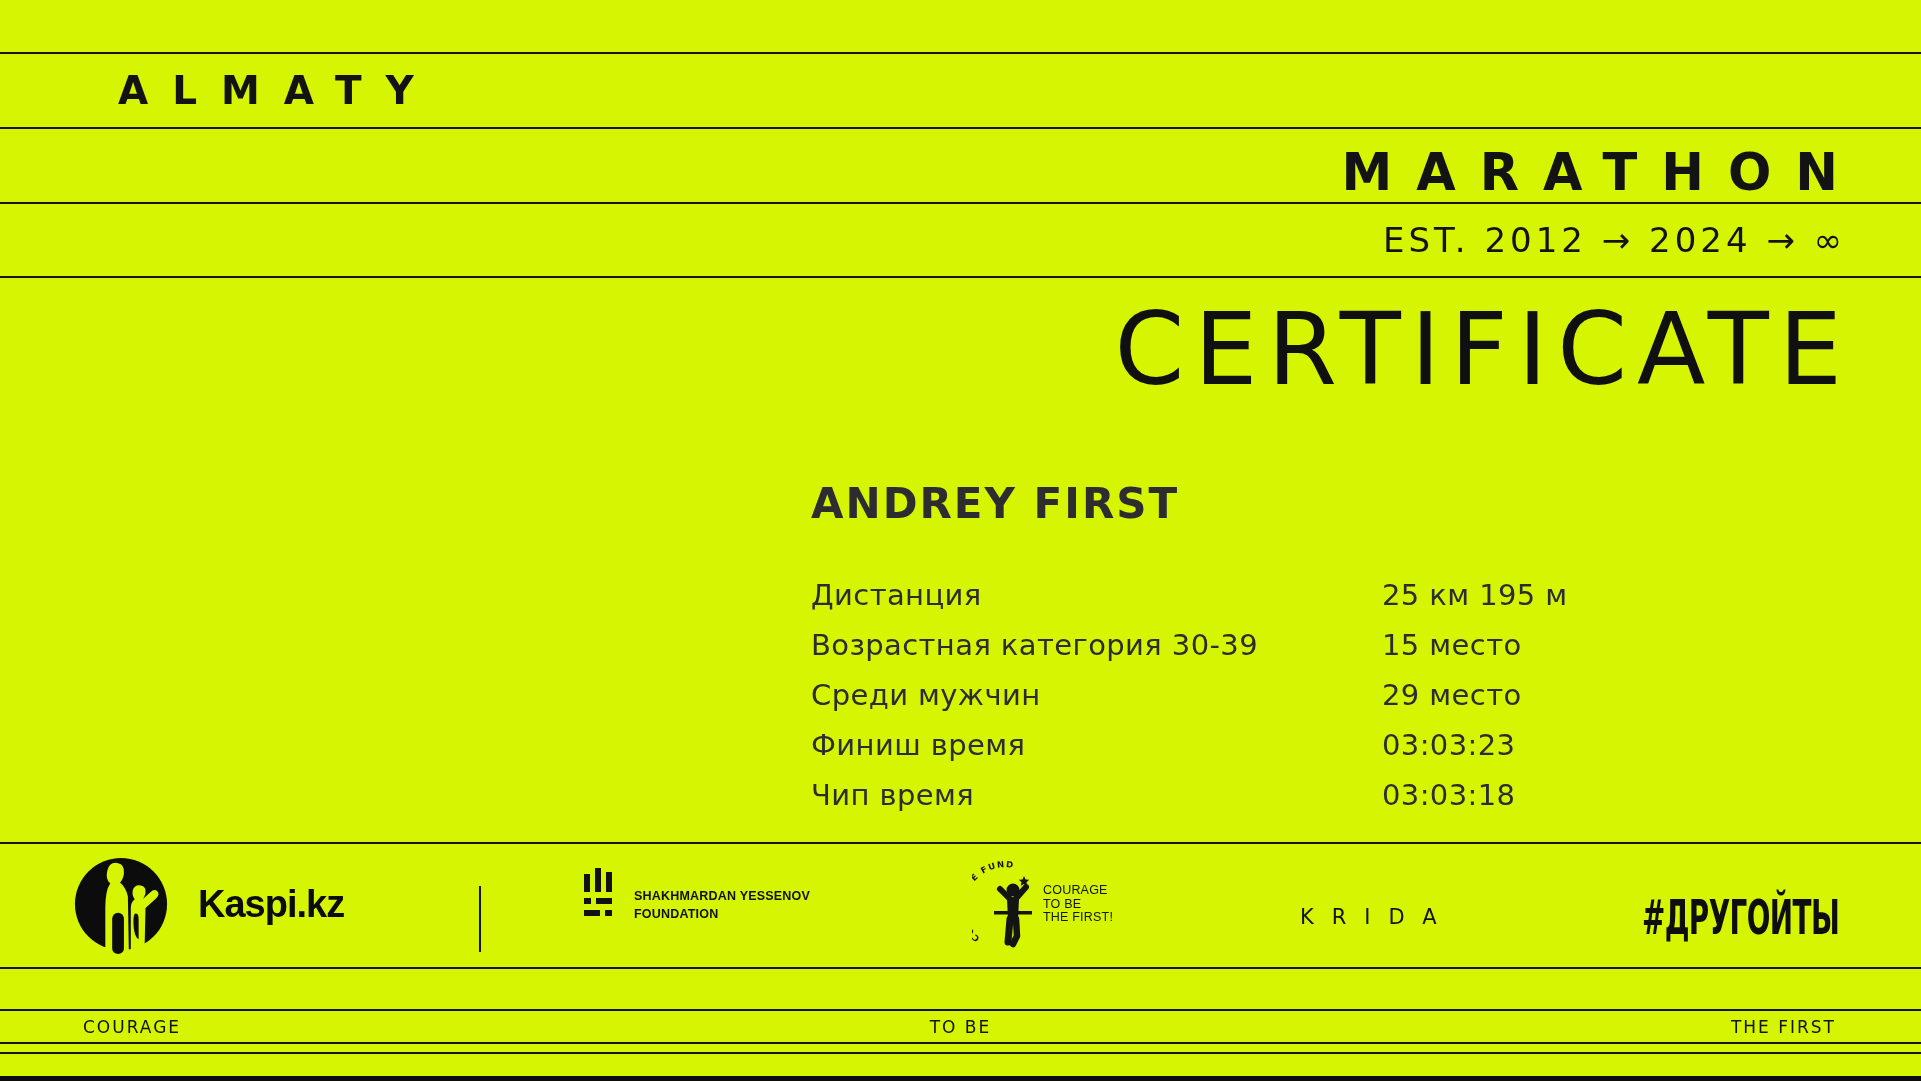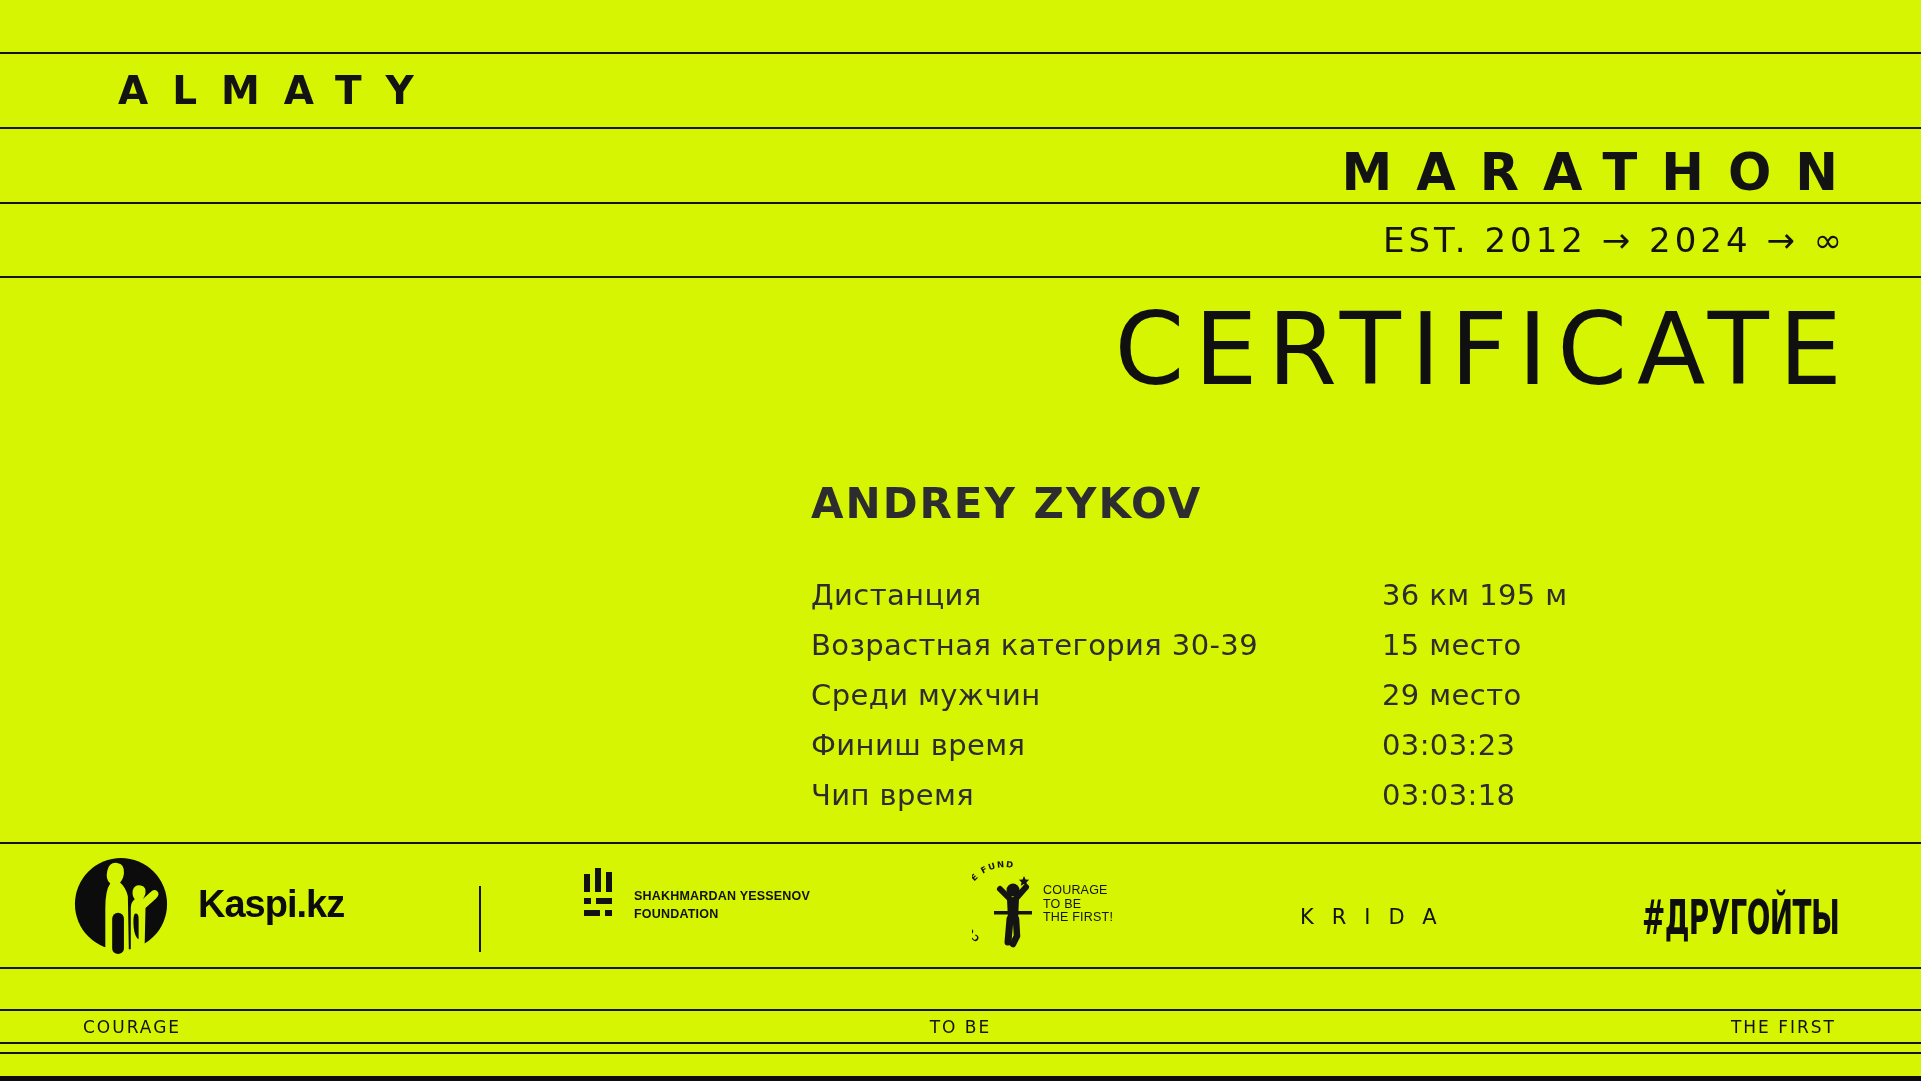--- a/index.html
+++ b/index.html
@@ -110,26 +110,26 @@
   </div>
   <div class="band band-event">
     <div class="event-word">MARATHON</div>
   </div>
   <div class="band band-est">
     <div class="est-line">EST. 2012 → 2024 → ∞</div>
   </div>
 
   <div class="big-title">CERTIFICATE</div>
 
-  <div class="athlete-name">ANDREY ZYKOV</div>
+  <div class="athlete-name">ANDREY FIRST</div>
 
   <div class="details">
     <div class="detail-row">
       <div class="detail-label">Дистанция</div>
-      <div class="detail-value">36 км 195 м</div>
+      <div class="detail-value">25 км 195 м</div>
     </div>
     <div class="detail-row">
       <div class="detail-label">Возрастная категория 30-39</div>
       <div class="detail-value">15 место</div>
     </div>
     <div class="detail-row">
       <div class="detail-label">Среди мужчин</div>
       <div class="detail-value">29 место</div>
     </div>
     <div class="detail-row">

